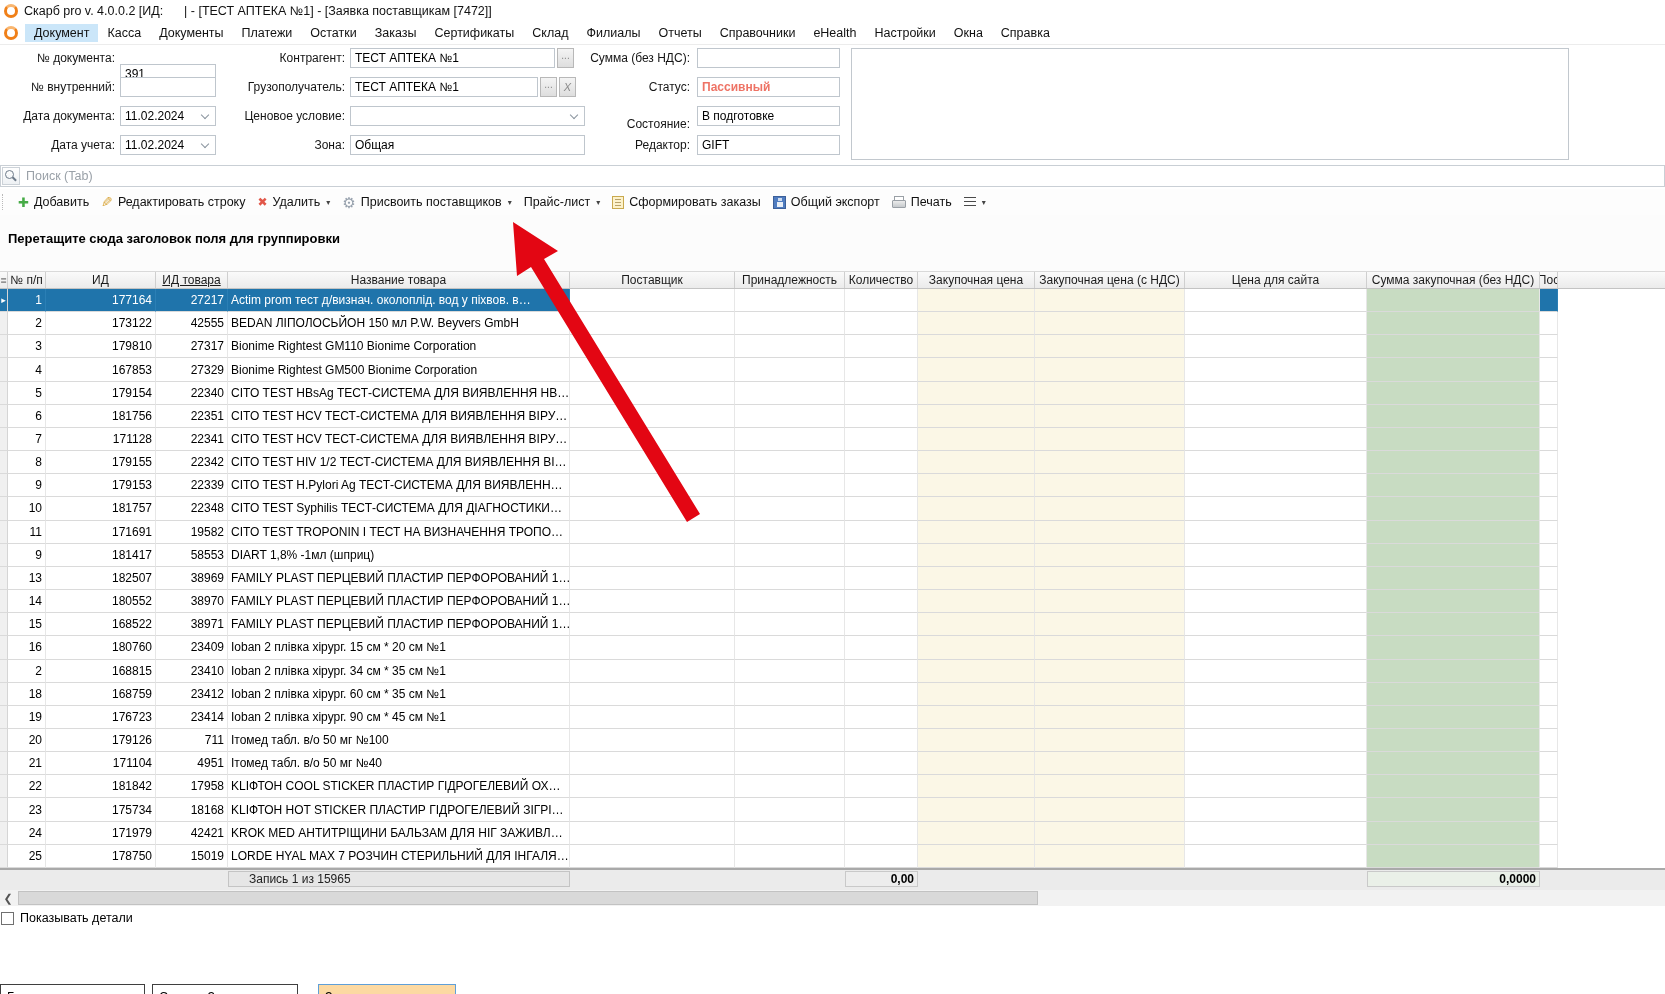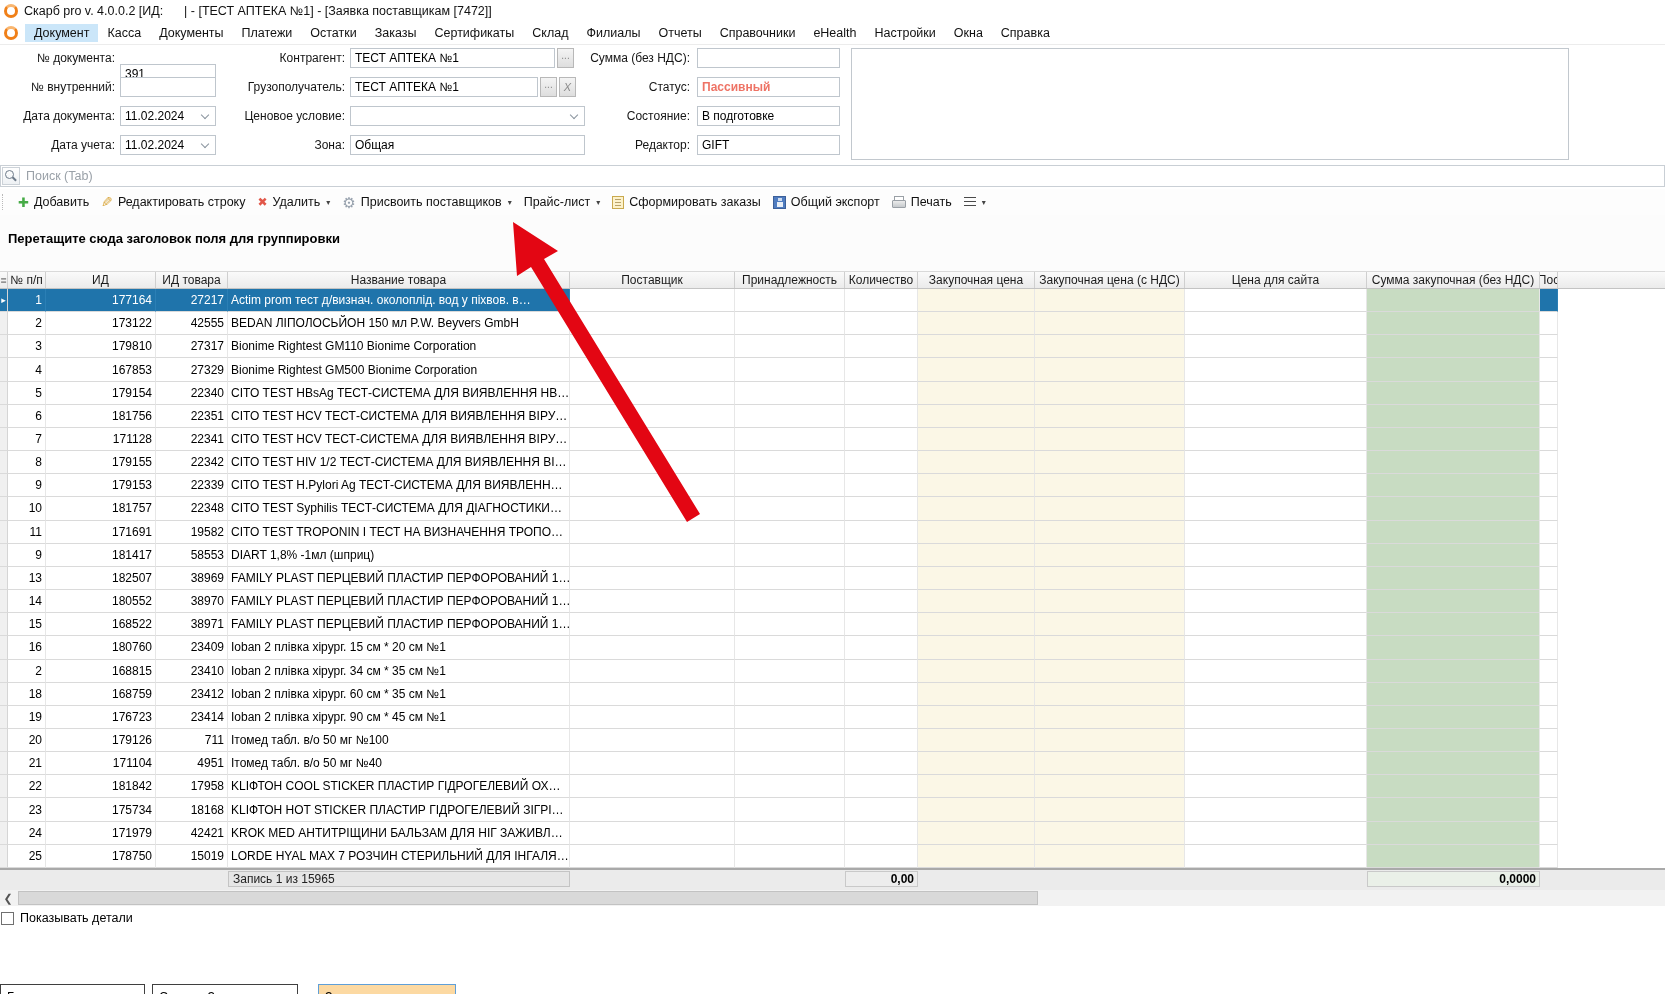--- a/index.html
+++ b/index.html
@@ -69,21 +69,21 @@
   .g-cell{height:100%;display:flex;align-items:center;border-right:1px solid #e7e7e7;border-bottom:1px solid #dadada;box-sizing:border-box;font-size:12px;overflow:hidden;white-space:nowrap;padding:0 3px;}
   .num{justify-content:flex-end;}
   .cream{background:#fbf7e6;}
   .green{background:#c8dcc2;}
   .sel{background:#1f74ab;color:#fff;border-right-color:#2b7fb5;}
   .g-ind{flex:0 0 8px;background:#f0f0f0;border-right:1px solid #d5d5d5;padding:0;justify-content:center;font-size:9px;color:#333;}
   .g-ind.sel{background:#1f74ab;color:#fff;}
   .fill{flex:1 1 auto;border:none;background:#fff;}
   .g-footer{position:relative;height:20px;background:#ebebeb;border-top:2px solid #a9a9a9;}
   .gf-cell{position:absolute;top:1px;height:16px;line-height:15px;font-size:12px;box-sizing:border-box;overflow:hidden;white-space:nowrap;}
-  #footer-record{left:228px;width:342px;background:#e6e6e6;border:1px solid #c4c4c4;padding-left:4px;color:#222;}
+  #footer-record{left:228px;width:342px;background:#e6e6e6;border:1px solid #c4c4c4;padding-left:20px;color:#222;}
   #footer-qty{left:845px;width:73px;background:#ededed;border:1px solid #c9c9c9;font-weight:bold;text-align:right;padding-right:3px;}
   #footer-sum{left:1367px;width:173px;background:#eaf0e8;border:1px solid #c9c9c9;font-weight:bold;text-align:right;padding-right:3px;}
 
   
   #hscroll{left:0;top:890px;width:1665px;height:16px;background:#f2f2f2;display:flex;align-items:center;}
   .hs-btn{width:16px;height:16px;font-size:11px;color:#555;display:flex;align-items:center;justify-content:center;flex:0 0 auto;}
   .hs-thumb{height:14px;width:1020px;background:#d9d9d9;border:1px solid #c2c2c2;box-sizing:border-box;margin-left:2px;}
   #detailsrow{left:0;top:908px;width:100%;height:20px;display:flex;align-items:center;gap:6px;}
   .checkbox{width:13px;height:13px;border:1px solid #707070;background:#fff;margin-left:1px;box-sizing:border-box;flex:0 0 auto;}
   #details-label{font-size:12.5px;}
@@ -166,21 +166,21 @@
     </div>
 
   <div class="flabel" style="left:540px;top:3px;width:150px">Сумма (без НДС):</div>
   <div class="finput" style="left:697px;top:3px;width:143px">
       <span></span>
     </div>
   <div class="flabel" style="left:540px;top:32px;width:150px">Статус:</div>
   <div class="finput" style="left:697px;top:32px;width:143px">
       <span class="status-red">Пассивный</span>
     </div>
-  <div class="flabel" style="left:540px;top:61px;width:150px">Состояние:</div>
+  <div class="flabel" style="left:540px;top:69px;width:150px">Состояние:</div>
   <div class="finput" style="left:697px;top:61px;width:143px">
       <span>В подготовке</span>
     </div>
   <div class="flabel" style="left:540px;top:90px;width:150px">Редактор:</div>
   <div class="finput" style="left:697px;top:90px;width:143px">
       <span>GIFT</span>
     </div>
 
   <div class="bigbox"></div>
 </div>
@@ -237,21 +237,21 @@
 <div class="abs" id="grouppanel">
   <div id="group-text">Перетащите сюда заголовок поля для группировки</div>
 </div>
 
 <div class="abs" id="grid">
   <div id="grid-head-rows">
       <div class="g-header">
         <div class="gh-cell gh-ind">≣</div>
         <div class="gh-cell" style="flex: 0 0 38px;">№ п/п</div>
         <div class="gh-cell" style="flex: 0 0 110px;">ИД</div>
-        <div class="gh-cell" style="flex: 0 0 72px;">ИД товара</div>
+        <div class="gh-cell" style="flex: 0 0 72px; text-decoration: underline;">ИД товара</div>
         <div class="gh-cell" style="flex: 0 0 342px;">Название товара</div>
         <div class="gh-cell" style="flex: 0 0 165px;">Поставщик</div>
         <div class="gh-cell" style="flex: 0 0 110px;">Принадлежность</div>
         <div class="gh-cell" style="flex: 0 0 73px;">Количество</div>
         <div class="gh-cell" style="flex: 0 0 117px;">Закупочная цена</div>
         <div class="gh-cell" style="flex: 0 0 150px;">Закупочная цена (с НДС)</div>
         <div class="gh-cell" style="flex: 0 0 182px;">Цена для сайта</div>
         <div class="gh-cell" style="flex: 0 0 173px;">Сумма закупочная (без НДС)</div>
         <div class="gh-cell" style="flex: 0 0 18px;">Пос</div>
         <div class="gh-cell gh-fill"></div>

